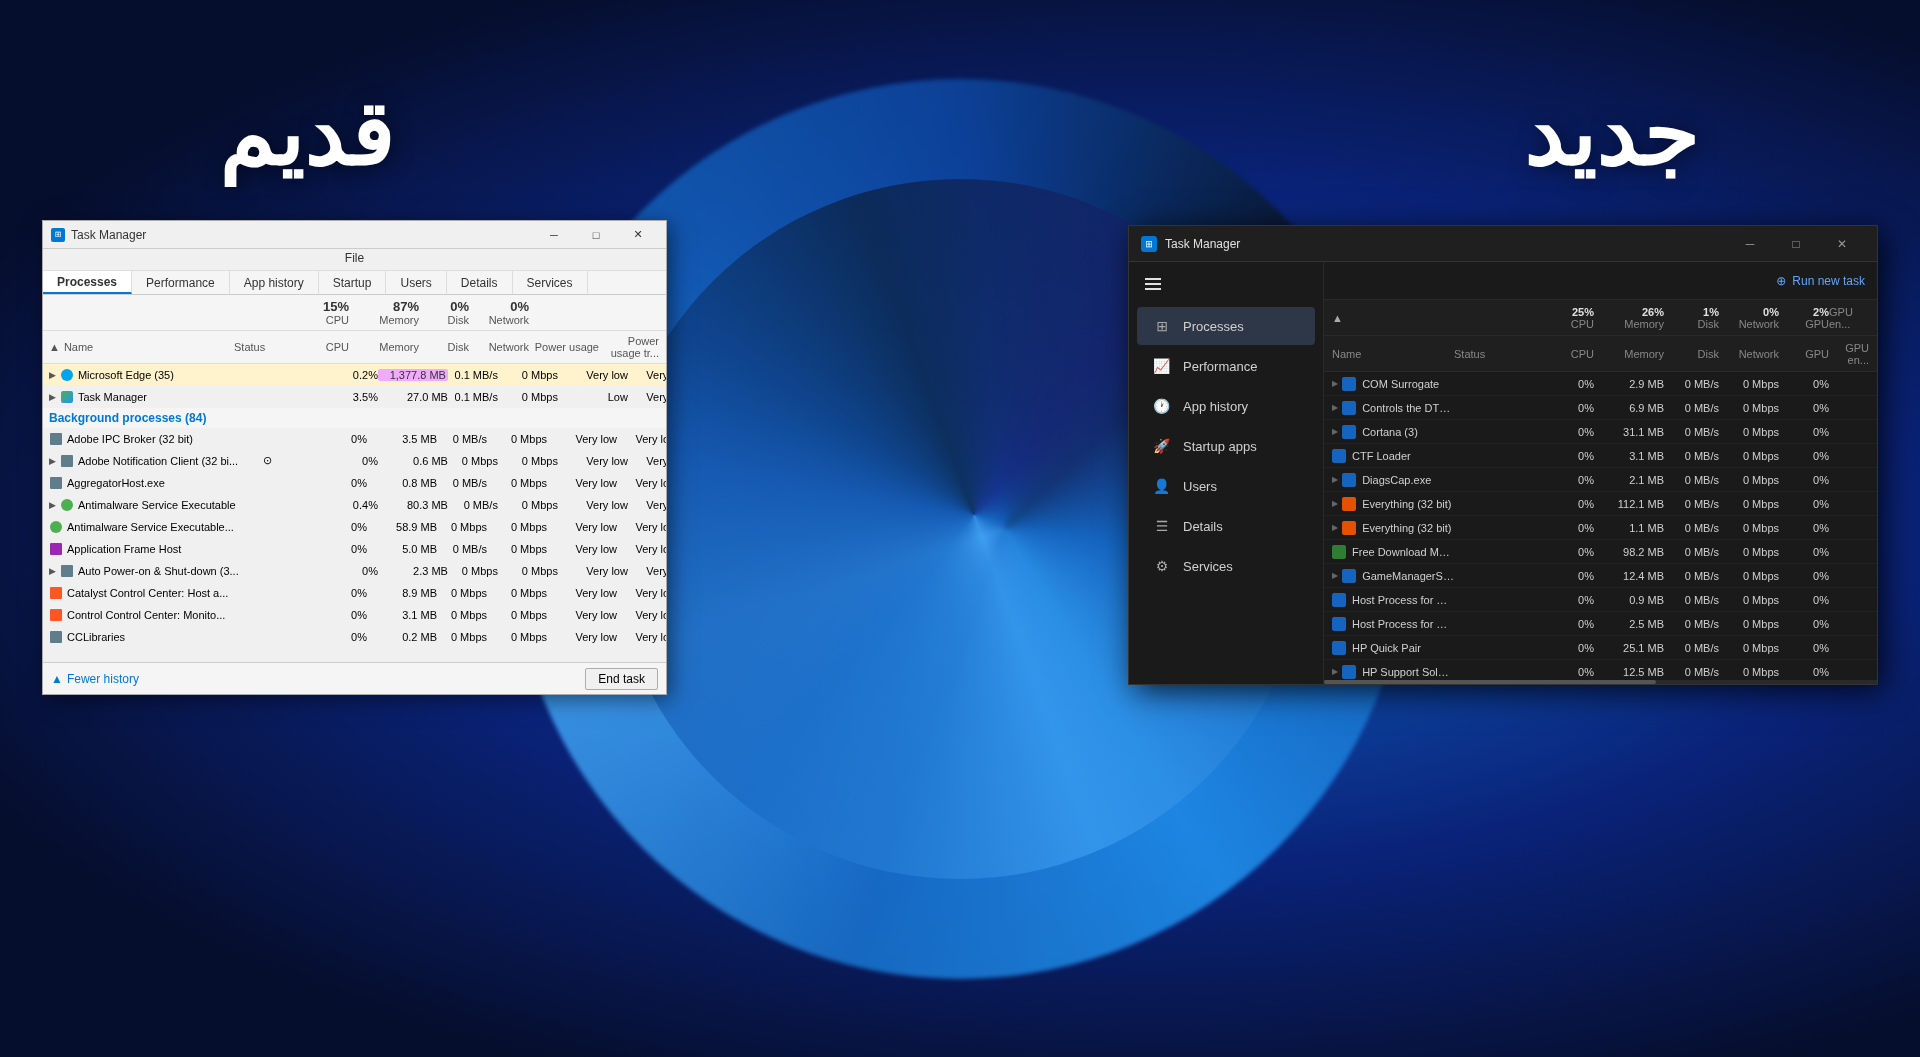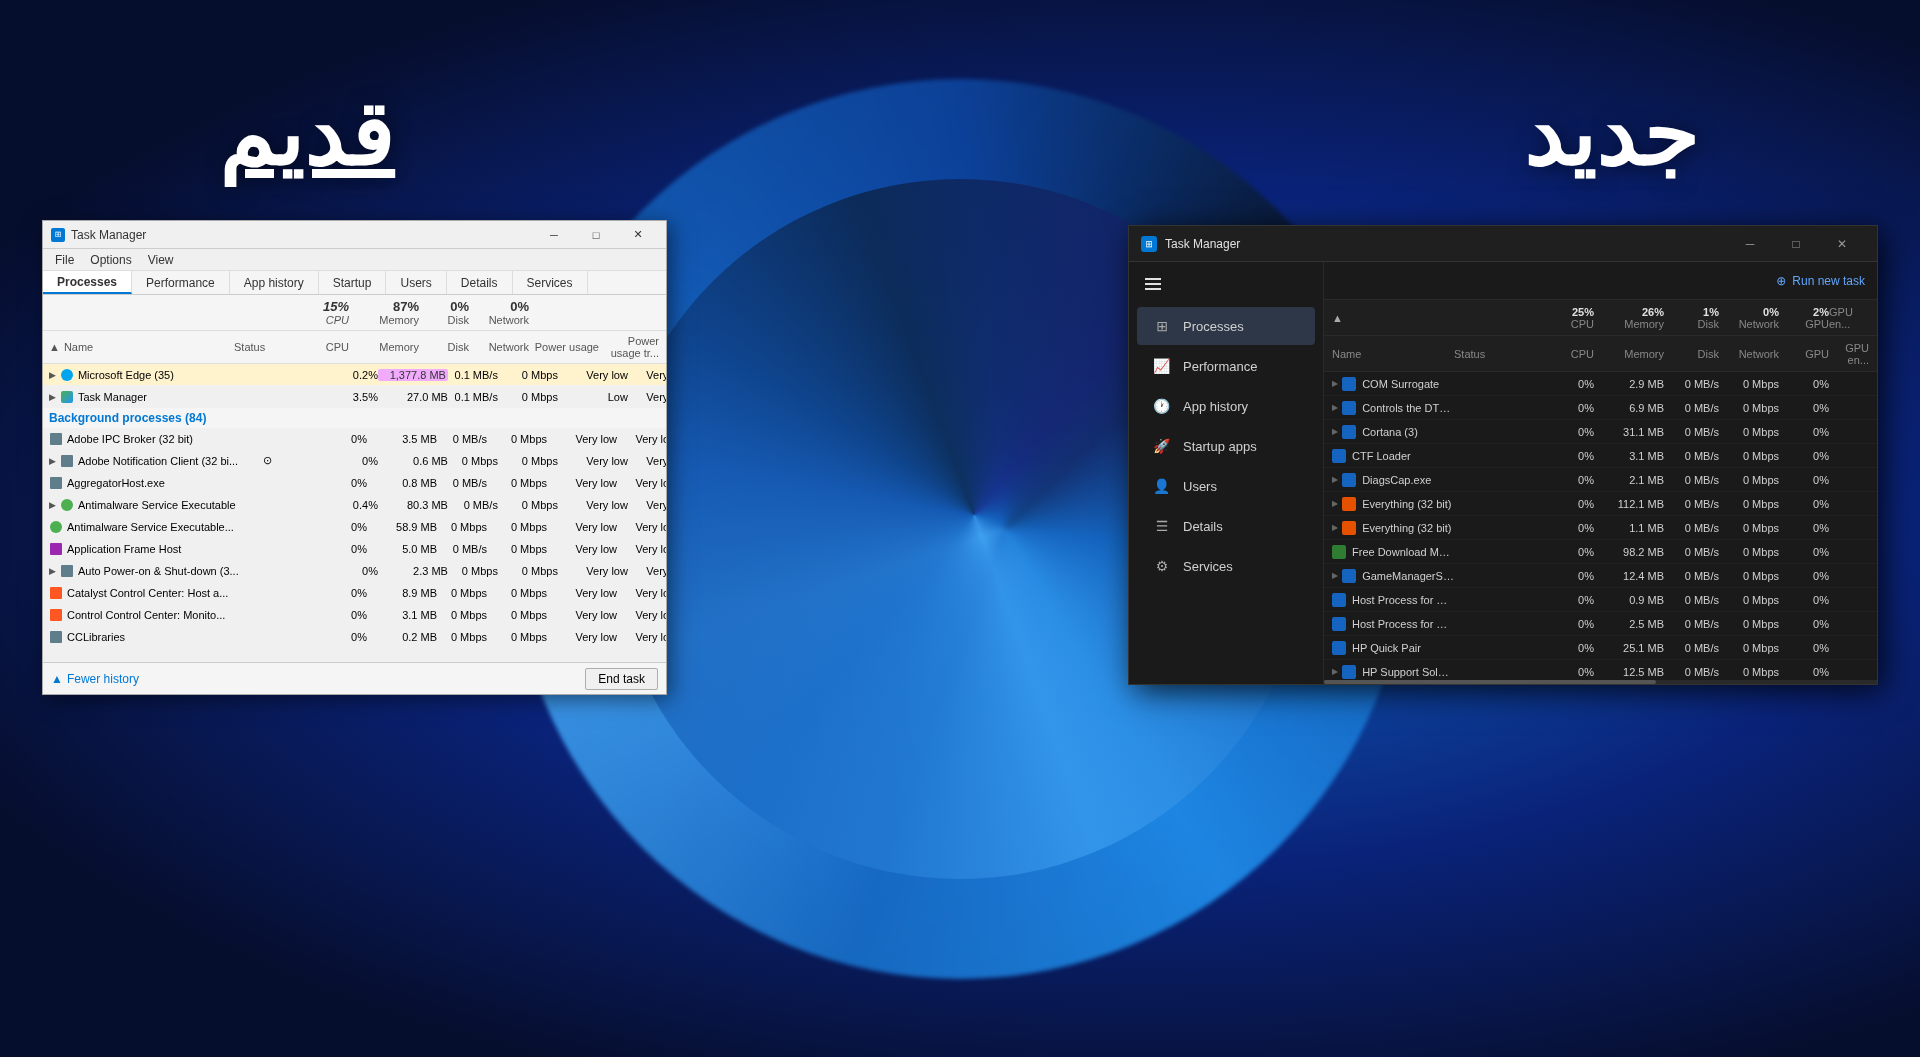--- a/index.html
+++ b/index.html
@@ -53,21 +53,20 @@
       font-size: 90px;
       font-weight: 900;
       color: white;
       text-shadow: 2px 2px 20px rgba(0,0,0,0.5);
       font-family: Arial, sans-serif;
       direction: rtl;
     }
     .arabic-old {
       top: 80px;
       left: 220px;
-      text-decoration: underline;
     }
     .arabic-new {
       top: 80px;
       right: 220px;
     }
 
     
     .old-taskmanager {
       position: absolute;
       left: 42px;
@@ -129,20 +128,21 @@
       border-radius: 2px;
     }
 
     .old-tm-menubar {
       height: 22px;
       background: #f0f0f0;
       display: flex;
       align-items: center;
       padding: 0 4px;
       border-bottom: 1px solid #ddd;
+      flex-direction: column;
     }
 
     .old-tm-menu-item {
       padding: 2px 8px;
       font-size: 12px;
       color: #333;
       cursor: pointer;
     }
 
     .old-tm-tabs {
@@ -540,21 +540,21 @@
     <div class="old-tm-tab">Performance</div>
     <div class="old-tm-tab">App history</div>
     <div class="old-tm-tab">Startup</div>
     <div class="old-tm-tab">Users</div>
     <div class="old-tm-tab">Details</div>
     <div class="old-tm-tab">Services</div>
   </div>
 
   <div style="display:flex; background:#f5f5f5; border-bottom:1px solid #ddd; padding:4px 6px; font-size:11px;">
     <div style="flex:0 0 245px;"></div>
-    <div style="flex:0 0 55px; text-align:right;font-style:italic;">
+    <div style="flex:0 0 55px; text-align:right;">
       <div class="resource-pct">15%</div>
       <div class="resource-label">CPU</div>
     </div>
     <div style="flex:0 0 70px; text-align:right;">
       <div class="resource-pct">87%</div>
       <div class="resource-label">Memory</div>
     </div>
     <div style="flex:0 0 50px; text-align:right;">
       <div class="resource-pct">0%</div>
       <div class="resource-label">Disk</div>

